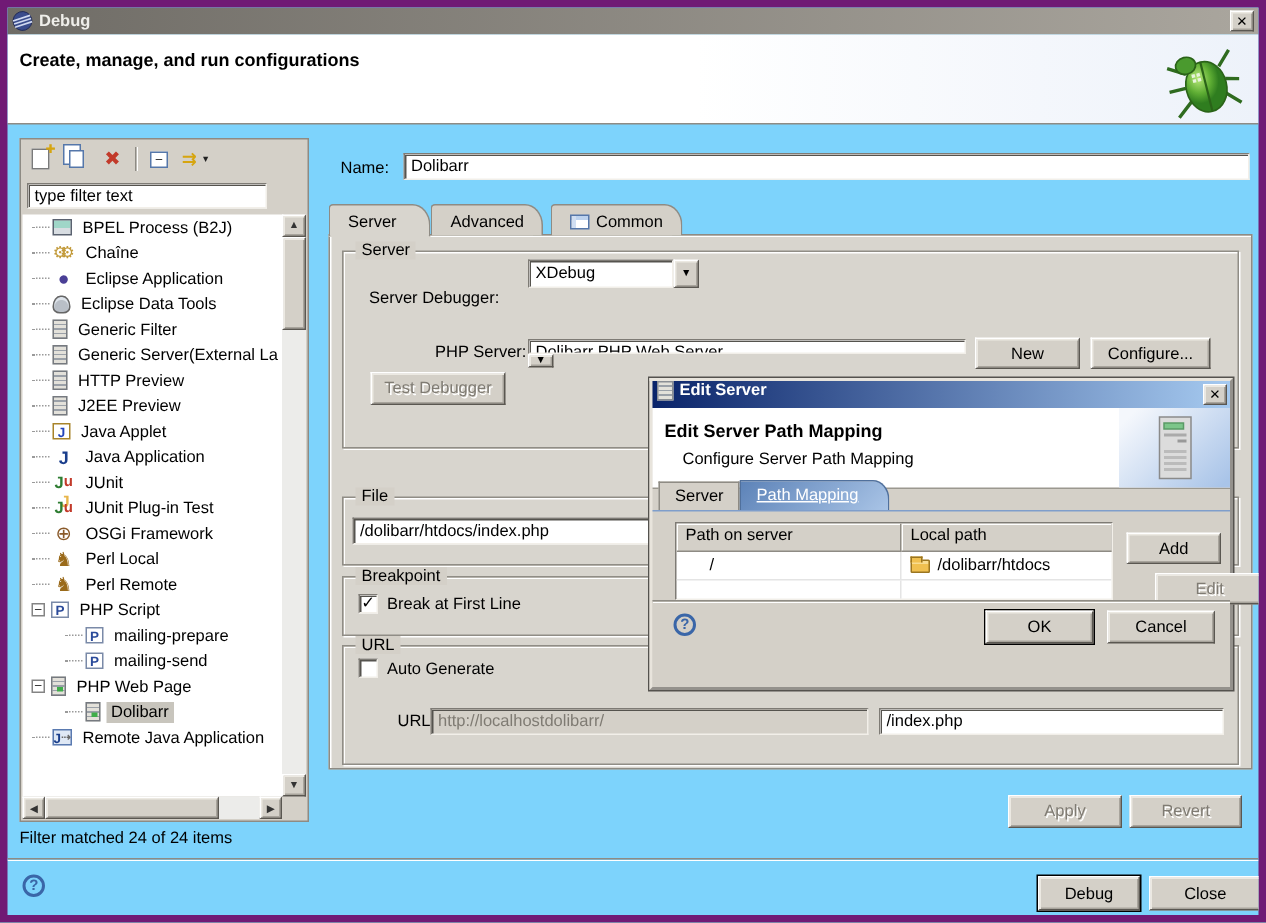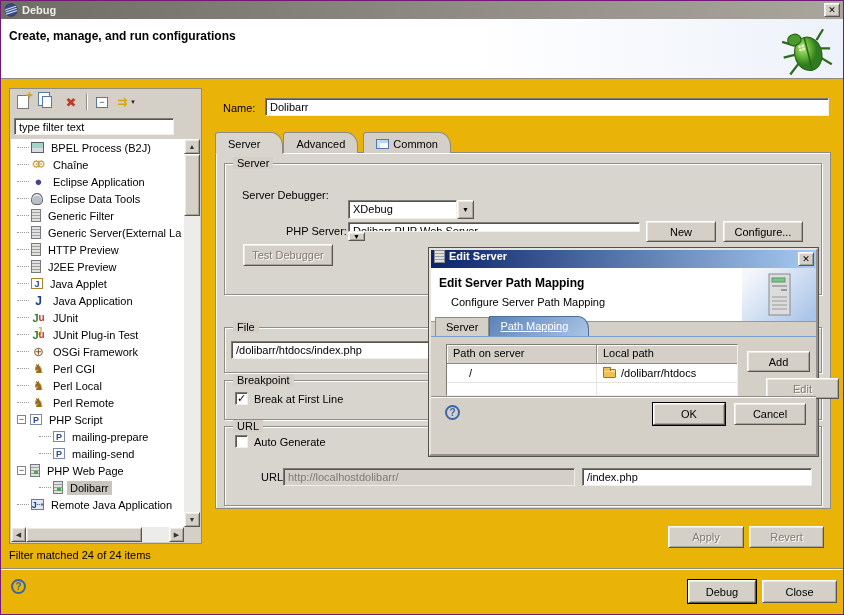--- a/index.html
+++ b/index.html
@@ -1,19 +1,19 @@
 <!DOCTYPE html>
 <html><head>
 <meta charset="utf-8">
 <style>
   html,body{margin:0;padding:0;background:#888;}
   *{box-sizing:border-box;}
-  .win{position:relative;width:844px;height:615px;background:#eab308;
+  .win{position:relative;width:844px;height:615px;background:#7dd3fc;
        font-family:"Liberation Sans","DejaVu Sans",sans-serif;font-size:11px;color:#000;
-       border:1px solid #701a75;overflow:hidden;}
+       border:5px solid #701a75;overflow:hidden;}
   
   .raised{background:#d4d0c8;border:1px solid;border-color:#fff #5a5751 #5a5751 #fff;
           box-shadow:inset 1px 1px 0 #ece9e2, inset -1px -1px 0 #a8a49c;}
   .btn{display:flex;align-items:center;justify-content:center;cursor:default;}
   .btn.default{box-shadow:0 0 0 1px #000, inset 1px 1px 0 #ece9e2, inset -1px -1px 0 #a8a49c;}
   .btn.disabled{color:#7f7b73;text-shadow:1px 1px 0 #fff;}
   input{font-family:"Liberation Sans","DejaVu Sans",sans-serif;font-size:11px;
         background:#fff;border:1px solid;border-color:#7e7b75 #f2efe9 #f2efe9 #7e7b75;
         box-shadow:inset 1px 1px 0 #55534e;padding:1px 4px;outline:none;}
   input.dis{background:#d4d0c8;color:#7f7b73;}
@@ -271,25 +271,20 @@
           <span class="tlabel">JUnit Plug-in Test</span>
         </div>
       <div class="trow">
           <span class="stub"></span>
           <span class="ti ti-osgi"></span>
           <span class="tlabel">OSGi Framework</span>
         </div>
       <div class="trow">
           <span class="stub"></span>
           <span class="ti ti-camel"></span>
-          <span class="tlabel">Perl CGI</span>
-        </div>
-      <div class="trow">
-          <span class="stub"></span>
-          <span class="ti ti-camel"></span>
           <span class="tlabel">Perl Local</span>
         </div>
       <div class="trow">
           <span class="stub"></span>
           <span class="ti ti-camel"></span>
           <span class="tlabel">Perl Remote</span>
         </div>
       <div class="trow">
           <span class="expander">−</span>
           <span class="ti ti-php"></span>
@@ -358,21 +353,21 @@
         <span class="grid-ico"></span>
         <span>Common</span>
       </div>
   </div>
 
   <div class="content">
 
     <div class="group" style="left:8px;top:10px;width:598px;height:132px;">
       <span class="group-title">Server</span>
       <span style="position:absolute;left:17px;top:25px;">Server Debugger:</span>
-      <div class="combo" style="left:123px;top:36px;width:126px;">
+      <div class="combo" style="left:123px;top:5px;width:114px;">
         <span class="combo-text">XDebug</span>
         <span class="combo-btn raised btn">
             <span>▼</span>
           </span>
       </div>
       <span style="position:absolute;left:17px;top:61px;padding-left:44px;">PHP Server:</span>
       <div class="combo" style="left:123px;top:58px;width:292px;flex-direction:column;">
         <span class="combo-text">Dolibarr PHP Web Server</span>
         <span class="combo-btn raised btn">
             <span>▼</span>

